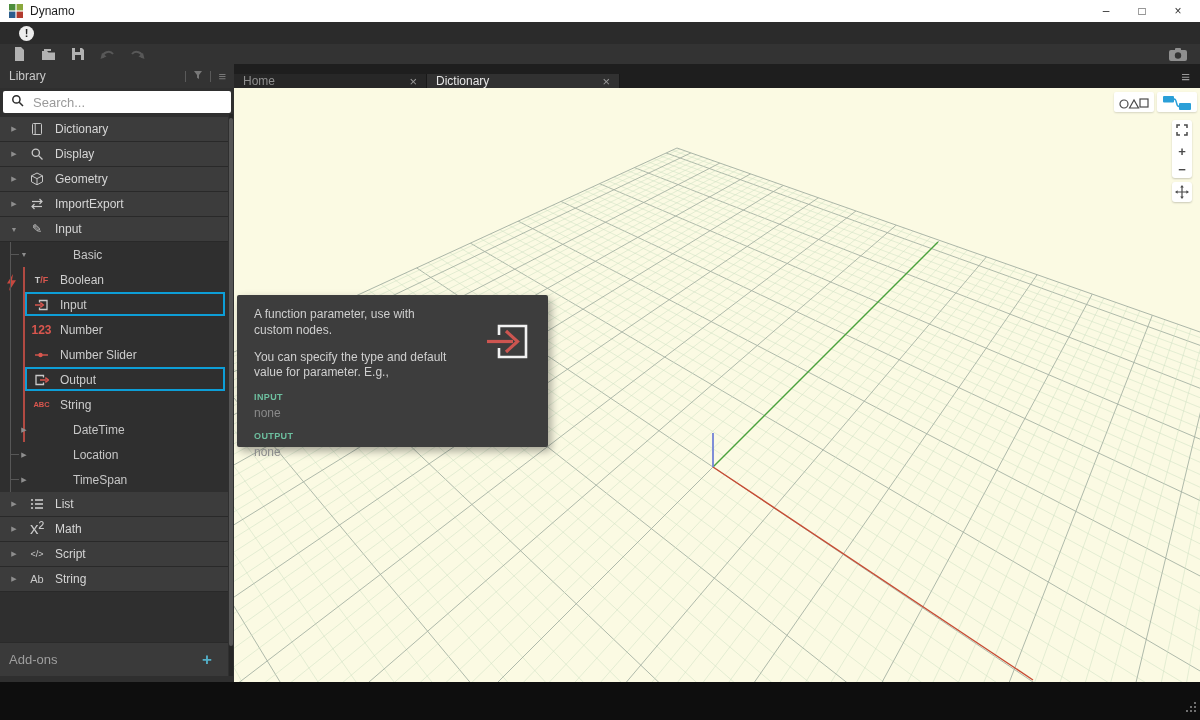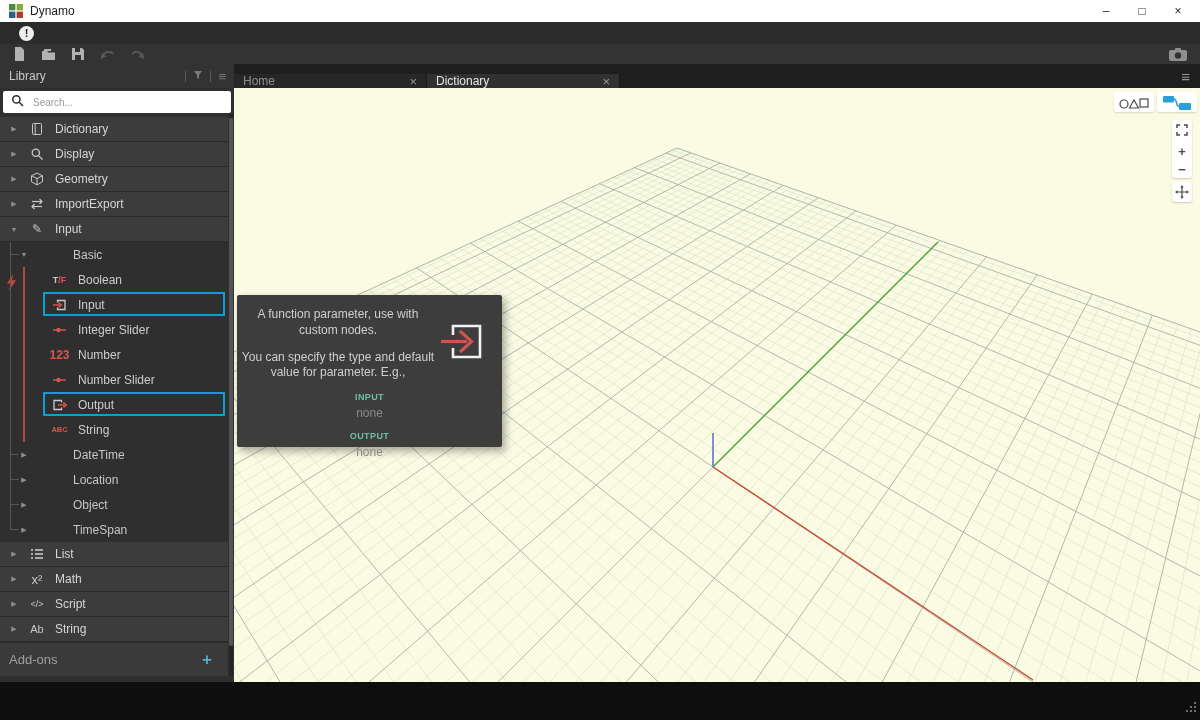--- a/index.html
+++ b/index.html
@@ -32,30 +32,30 @@
 
   
   .library-panel { position:absolute; left:0; top:64px; width:234px; height:618px; background:#2f2f2f; }
   .lib-header { height:24px; background:#333333; display:flex; align-items:center;
                 color:#c9c9c9; font-size:12px; padding-left:9px; }
   .header-icons { margin-left:auto; margin-right:8px; display:flex; align-items:center; gap:7px; }
   .hdr-divider { width:1px; height:11px; background:#5a5a5a; }
   .hdr-menu { color:#787878; font-size:13px; line-height:11px; }
   .search-wrap { margin:3px; height:22px; background:#ffffff; border-radius:2px;
                  display:flex; align-items:center; padding:0 8px; gap:7px; }
-  .search-input { border:none; outline:none; flex:1; font-size:10px; color:#333; background:transparent; }
+  .search-input { border:none; outline:none; flex:1; font-size:13px; color:#333; background:transparent; }
   .search-input::placeholder { color:#9a9a9a; }
 
   .lib-rows { position:absolute; left:0; top:53px; width:228px; }
   .lib-row { height:25px; display:flex; align-items:center; position:relative;
              font-size:12px; color:#cdcdcd; }
   .lib-row.category { background:#3c3c3c; border-bottom:1px solid #292929; color:#d6d6d6; }
   .lib-row.category { padding-left:8px; }
   .lib-row.group { padding-left:18px;gap:36px; }
-  .lib-row.item { padding-left:32px;margin-left:18px; }
+  .lib-row.item { padding-left:32px; }
   .arrow { color:#8e8e8e; font-size:7px; width:12px; text-align:center; flex:none; }
   .cat-icon { width:16px; display:flex; justify-content:center; margin-left:9px; flex:none; }
   .item-icon { width:19px; display:flex; justify-content:center; align-items:center; flex:none; }
   .cat-label { margin-left:10px; }
   .group-label { margin-left:7px; color:#c6c6c6; }
   .item-label { margin-left:9px; }
   .txt-icon { font-size:9px; color:#c9c9c9; width:19px; text-align:center; flex:none; }
   .hl-box { position:absolute; left:25px; right:3px; top:0; bottom:1px;
             border:2px solid #0d9ed7; pointer-events:none; }
 
@@ -81,23 +81,23 @@
   .tab-label { color:#8f8f8f; }
   .tab.active .tab-label { color:#e6e6e6; }
   .tab-close { margin-left:auto; color:#9a9a9a; font-size:13px; line-height:13px; }
   .tab-menu { margin-left:auto; align-self:center; margin-right:10px; color:#9a9a9a; font-size:15px; }
 
   
   .canvas { position:absolute; left:234px; top:88px; width:966px; height:594px;
             background:#fbfae3; overflow:hidden; }
   #grid-svg { position:absolute; left:0; top:0; }
 
-  .tooltip { position:absolute; left:3px; top:207px; width:265px; height:152px; background:#3d3d3d;
+  .tooltip { position:absolute; left:3px; top:207px; width:311px; height:152px; background:#3d3d3d;
              border-radius:2px; box-shadow:3px 4px 9px rgba(0,0,0,0.35);
-             padding:12px 1px; color:#cfcfcf; font-size:12px; line-height:1.32;text-align:center; }
+             padding:12px 17px; color:#cfcfcf; font-size:12px; line-height:1.32; }
   .tooltip p { margin:0 0 11px 0; width:200px; }
   .tt-label { color:#6dbf9f; font-size:9px; font-weight:bold; letter-spacing:0.4px; margin-bottom:2px; }
   .tt-value { color:#8a8a8a; font-size:12px; margin-bottom:9px; }
   .tt-icon { position:absolute; right:15px; top:22px; }
 
   .view-toggle { position:absolute; left:880px; top:4px; display:flex; gap:3px; }
   .vt-btn { width:40px; height:20px; background:#ffffff; border-radius:2px;
             display:flex; align-items:center; justify-content:center; box-shadow:0 1px 2px rgba(0,0,0,0.15); }
   .zoom-panel { position:absolute; left:938px; top:32px; width:20px; height:58px; background:#ffffff;
                 border-radius:3px; box-shadow:0 1px 2px rgba(0,0,0,0.2);
@@ -281,29 +281,20 @@
               <path d="M5.5 4.5 V2.5 H13 V11.5 H5.5 V9.5" fill="none" stroke="#c9c9c9" stroke-width="1.3"></path>
               <line x1="1" y1="7" x2="7.5" y2="7" stroke="#d9564e" stroke-width="1.5"></line>
               <path d="M6.3 4.7 L9.3 7 L6.3 9.3" fill="none" stroke="#d9564e" stroke-width="1.5"></path>
             </svg>
           </span>
           <span class="item-label">Input</span>
           <span class="hl-box"></span>
         </div>
         <div class="lib-row item">
           <span class="item-icon">
-            <svg width="15" height="14" viewBox="0 0 15 14">
-              <line x1="1" y1="7" x2="14" y2="7" stroke="#d9564e" stroke-width="1.4"></line>
-              <circle cx="6.5" cy="7" r="2.2" fill="#d9564e"></circle>
-            </svg>
-          </span>
-          <span class="item-label">Integer Slider</span>
-        </div>
-        <div class="lib-row item">
-          <span class="item-icon">
             <span style="font-size:12px;font-weight:bold;color:#d9564e">123</span>
           </span>
           <span class="item-label">Number</span>
         </div>
         <div class="lib-row item">
           <span class="item-icon">
             <svg width="15" height="14" viewBox="0 0 15 14">
               <line x1="1" y1="7" x2="14" y2="7" stroke="#d9564e" stroke-width="1.4"></line>
               <circle cx="6.5" cy="7" r="2.2" fill="#d9564e"></circle>
             </svg>
@@ -327,24 +318,20 @@
           </span>
           <span class="item-label">String</span>
         </div>
         <div class="lib-row group">
           <span class="arrow">▶</span>
           <span class="group-label">DateTime</span>
         </div>
         <div class="lib-row group">
           <span class="arrow">▶</span>
           <span class="group-label">Location</span>
-        </div>
-        <div class="lib-row group">
-          <span class="arrow">▶</span>
-          <span class="group-label">Object</span>
         </div>
         <div class="lib-row group">
           <span class="arrow">▶</span>
           <span class="group-label">TimeSpan</span>
         </div>
         <div class="lib-row category">
           <span class="arrow">▶</span>
           <span class="cat-icon">
             <svg width="14" height="14" viewBox="0 0 14 14">
               <g fill="#c9c9c9">
@@ -357,21 +344,21 @@
                 <line x1="5" y1="7" x2="13" y2="7"></line>
                 <line x1="5" y1="11" x2="13" y2="11"></line>
               </g>
             </svg>
           </span>
           <span class="cat-label">List</span>
         </div>
         <div class="lib-row category">
           <span class="arrow">▶</span>
           <span class="cat-icon">
-            <span class="txt-icon" style="font-size:13px">x²</span>
+            <span class="txt-icon" style="font-size:17px">x²</span>
           </span>
           <span class="cat-label">Math</span>
         </div>
         <div class="lib-row category">
           <span class="arrow">▶</span>
           <span class="cat-icon">
             <span class="txt-icon" style="font-size:9px">&lt;/&gt;</span>
           </span>
           <span class="cat-label">Script</span>
         </div>

